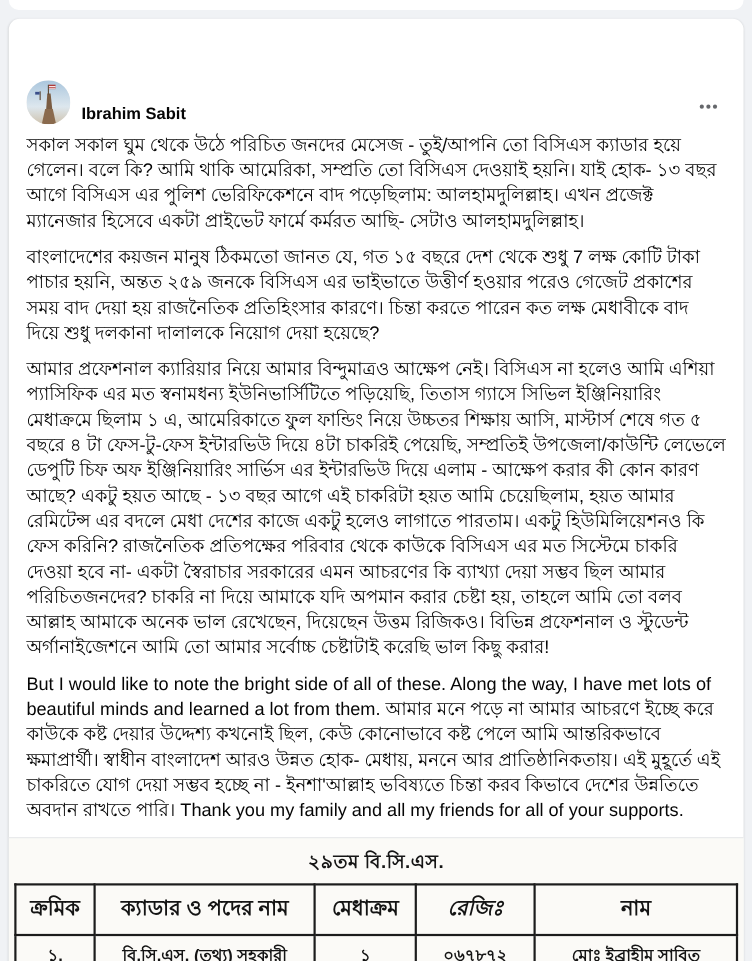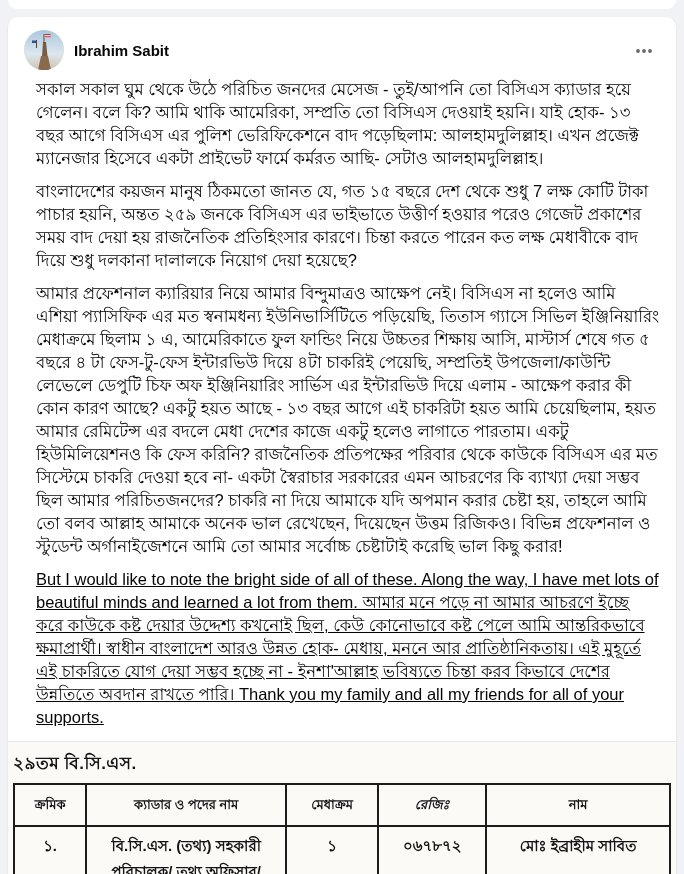--- a/index.html
+++ b/index.html
@@ -18,22 +18,23 @@
 
   .post-card {
     position: absolute; left: 8px; right: 8px; top: 17px; bottom: -10px;
     background: #ffffff; border-radius: 10px 10px 0 0;
     box-shadow: 0 1px 2px rgba(0,0,0,.12);
     display: flex; flex-direction: column;
   }
 
   
   .post-header {
-    display: flex; align-items: center;
+    display: flex; align-items: flex-end;
     padding: 13px 16px 6px 16px;
+    margin-top: 43px;
   }
   .avatar {
     width: 40px; height: 40px; border-radius: 50%;
     overflow: hidden; flex: 0 0 40px; cursor: pointer;
     box-shadow: inset 0 0 0 1px rgba(0,0,0,.08);
   }
   .author-block { margin-left: 10px; flex: 1; padding-top: 1px; }
   .author-name {
     font-size: 15px; font-weight: 700; color: #050505;
     line-height: 19px; cursor: pointer;
@@ -47,53 +48,53 @@
   .menu-btn {
     width: 32px; height: 32px; border: none; background: transparent;
     border-radius: 50%; cursor: pointer;
     display: flex; align-items: center; justify-content: center;
     margin-top: 2px;
   }
 
   
   .post-text {
     padding: 2px 16px 10px 16px;
-    font-size: 16.5px; line-height: 23px; color: #050505; margin-left: 12px;
+    font-size: 16.5px; line-height: 23px; color: #050505;
   }
   .post-text p { margin-bottom: 10px; }
-  .post-text p:last-child { margin-bottom: 0; text-decoration: underline; }
+  .post-text p:last-child { margin-bottom: 0; }
 
   
   .photo-attachment {
     margin-top: 2px;
     background: #fbfaf7;
     border-top: 1px solid #e7e8ea;
     padding: 6px 5px 9px 5px;
     cursor: pointer;
     flex: 0 0 auto;
   }
   .scan-title {
-    text-align: left;
+    text-align: center;
     font-size: 17px; font-weight: 700; color: #151515;
     letter-spacing: .5px;
     padding: 2px 0 5px 0;
   }
   table.scan-table {
     width: 100%;
     border-collapse: collapse;
     background: #fbfaf7;
   }
   table.scan-table th, table.scan-table td {
     border: 2px solid #1c1c1c;
     color: #141414;
     font-weight: 700;
     text-align: center;
     padding: 6px 4px;
   }
-  table.scan-table th { font-size: 13px; height: 42px; }
+  table.scan-table th { font-size: 19px; height: 42px; }
   table.scan-table td { font-size: 15px; vertical-align: top; line-height: 26px; }
   td.tall { height: 148px; }
   .col-serial { width: 11%; }
   .col-cadre  { width: 30.5%; }
   .col-merit  { width: 14%; }
   .col-regi   { width: 16.5%; font-style: italic; }
   .col-name   { width: 28%; }
 </style>
 </head>
 <body>

